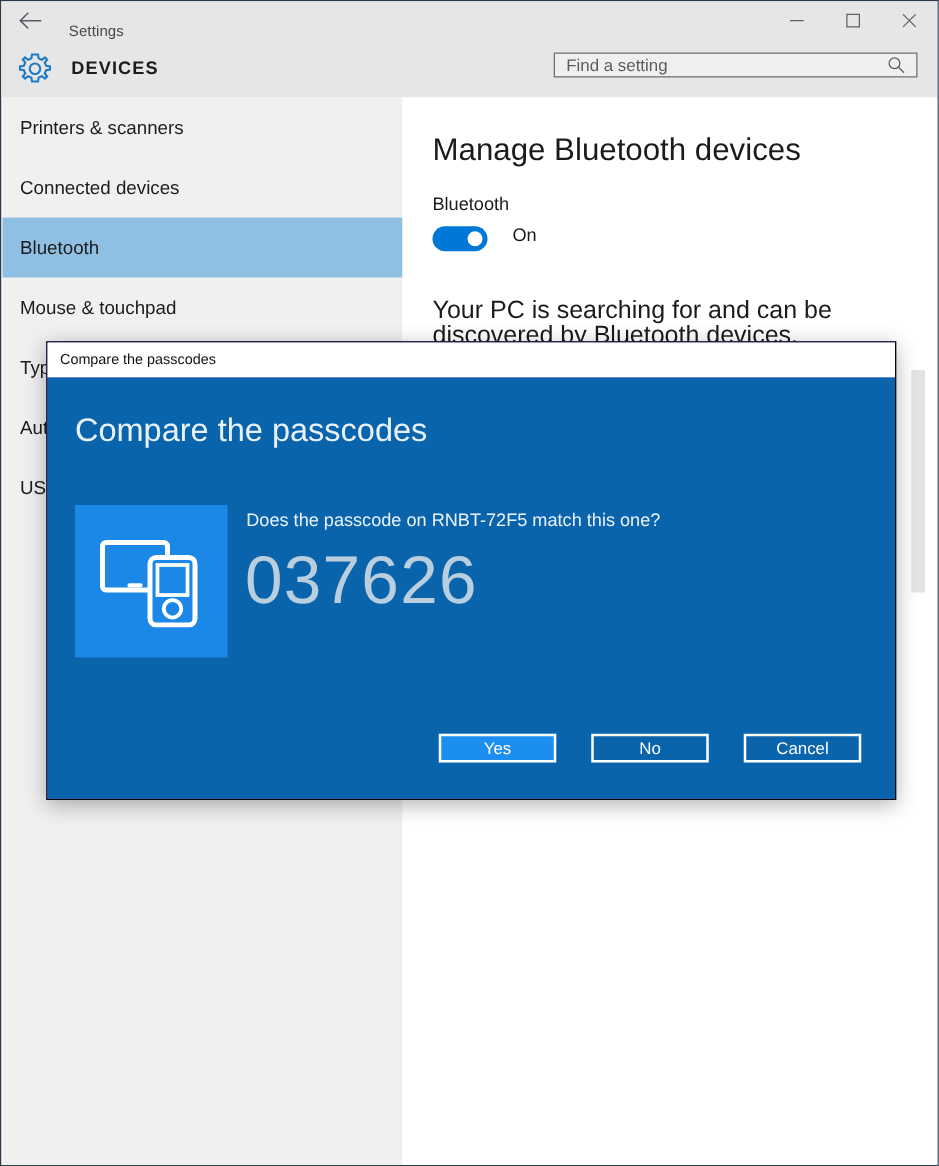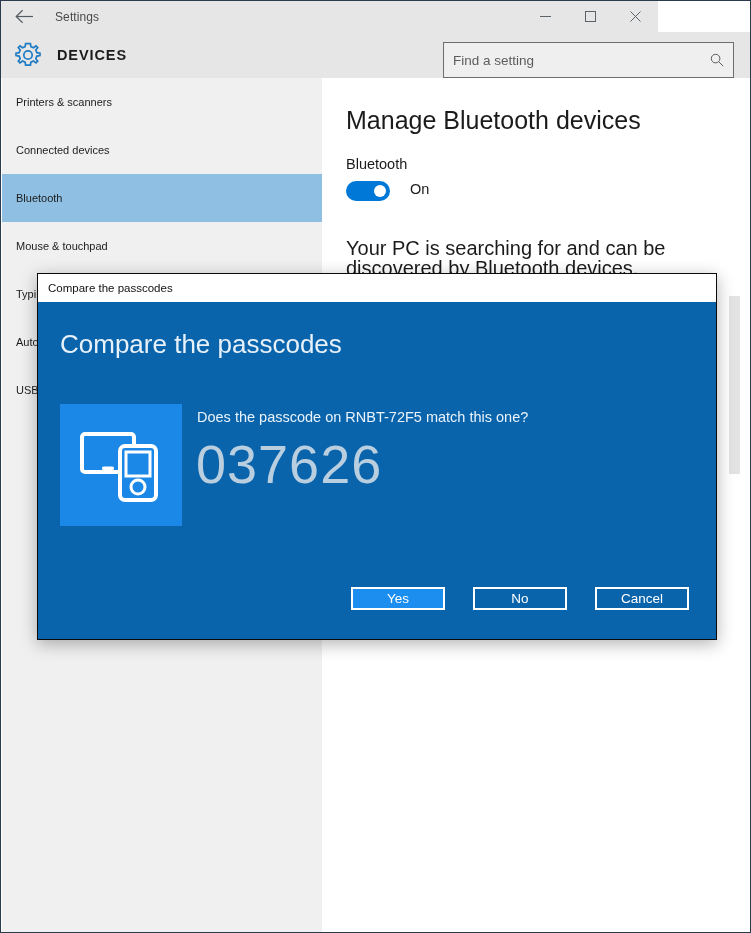--- a/index.html
+++ b/index.html
@@ -23,25 +23,25 @@
     box-sizing: border-box;
     border: 1px solid #2b3b4d;
     background: #ffffff;
     overflow: hidden;
   }
 
   
   .titlebar {
     position: absolute;
     left: 0; top: 0;
-    width: 657px;
+    width: 749px;
     height: 31px;
     background: #e6e6e6;
     display: flex;
-    align-items: center;
+    align-items: flex-end;
   }
   .back-btn {
     width: 46px;
     height: 31px;
     display: flex;
     align-items: center;
     justify-content: center;
     color: #555d63;
   }
   .back-btn svg { display: block; }
@@ -85,21 +85,21 @@
     left: 56px; top: 15px;
     font-size: 14.5px;
     font-weight: 600;
     color: #1b1b1b;
     letter-spacing: 0.9px;
   }
   .searchbox {
     position: absolute;
     left: 442px; top: 41px;
     width: 291px;
-    height: 36px;
+    height: 20px;
     box-sizing: border-box;
     background: #efefef;
     border: 1px solid #6d6d6d;
     display: flex;
     align-items: center;
   }
   .searchbox input {
     border: 0;
     outline: none;
     background: transparent;
@@ -126,21 +126,21 @@
     width: 320px;
     height: 854px;
     background: #f0f0f0;
   }
   .nav-item {
     height: 48px;
     display: flex;
     align-items: center;
     padding-left: 14px;
     box-sizing: border-box;
-    font-size: 11px;
+    font-size: 15px;
     color: #1c1c1c;
   }
   .nav-item.selected {
     background: #8fc0e3;
   }
 
   .content {
     position: absolute;
     left: 321px; top: 77px;
     width: 428px;

